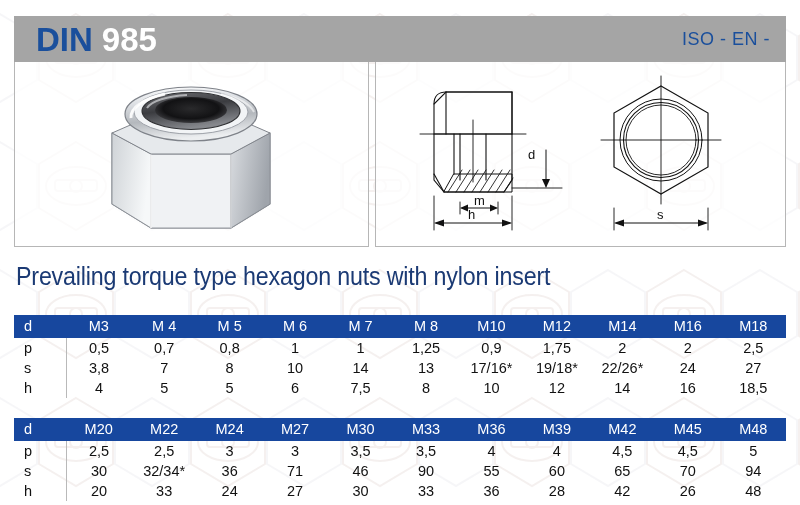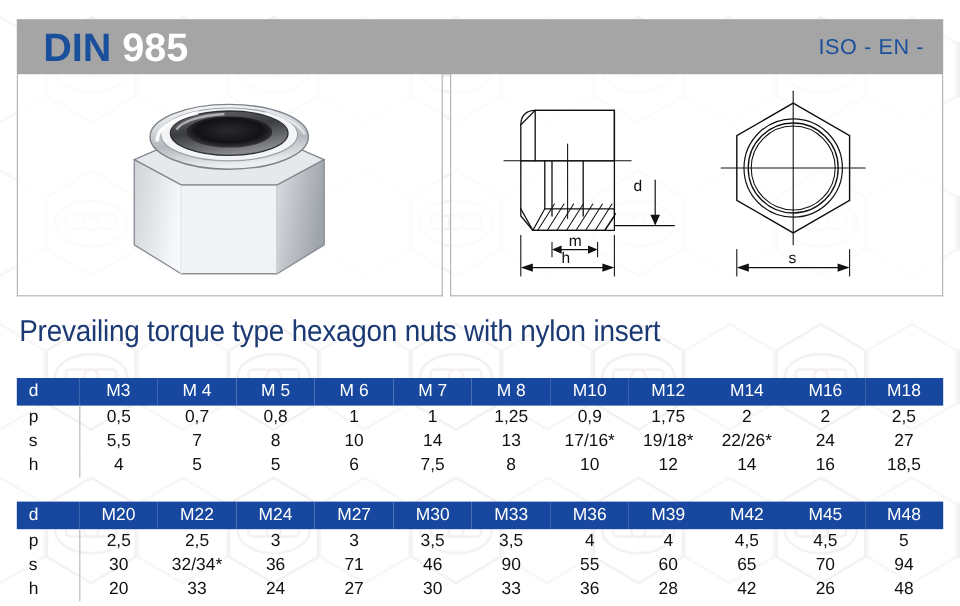--- a/index.html
+++ b/index.html
@@ -342,21 +342,21 @@
         <td>1</td>
         <td>1,25</td>
         <td>0,9</td>
         <td>1,75</td>
         <td>2</td>
         <td>2</td>
         <td>2,5</td>
       </tr>
       <tr>
         <td class="rowlabel col-label">s</td>
-        <td>5,5</td>
+        <td>3,8</td>
         <td>7</td>
         <td>8</td>
         <td>10</td>
         <td>14</td>
         <td>13</td>
         <td>17/16*</td>
         <td>19/18*</td>
         <td>22/26*</td>
         <td>24</td>
         <td>27</td>

